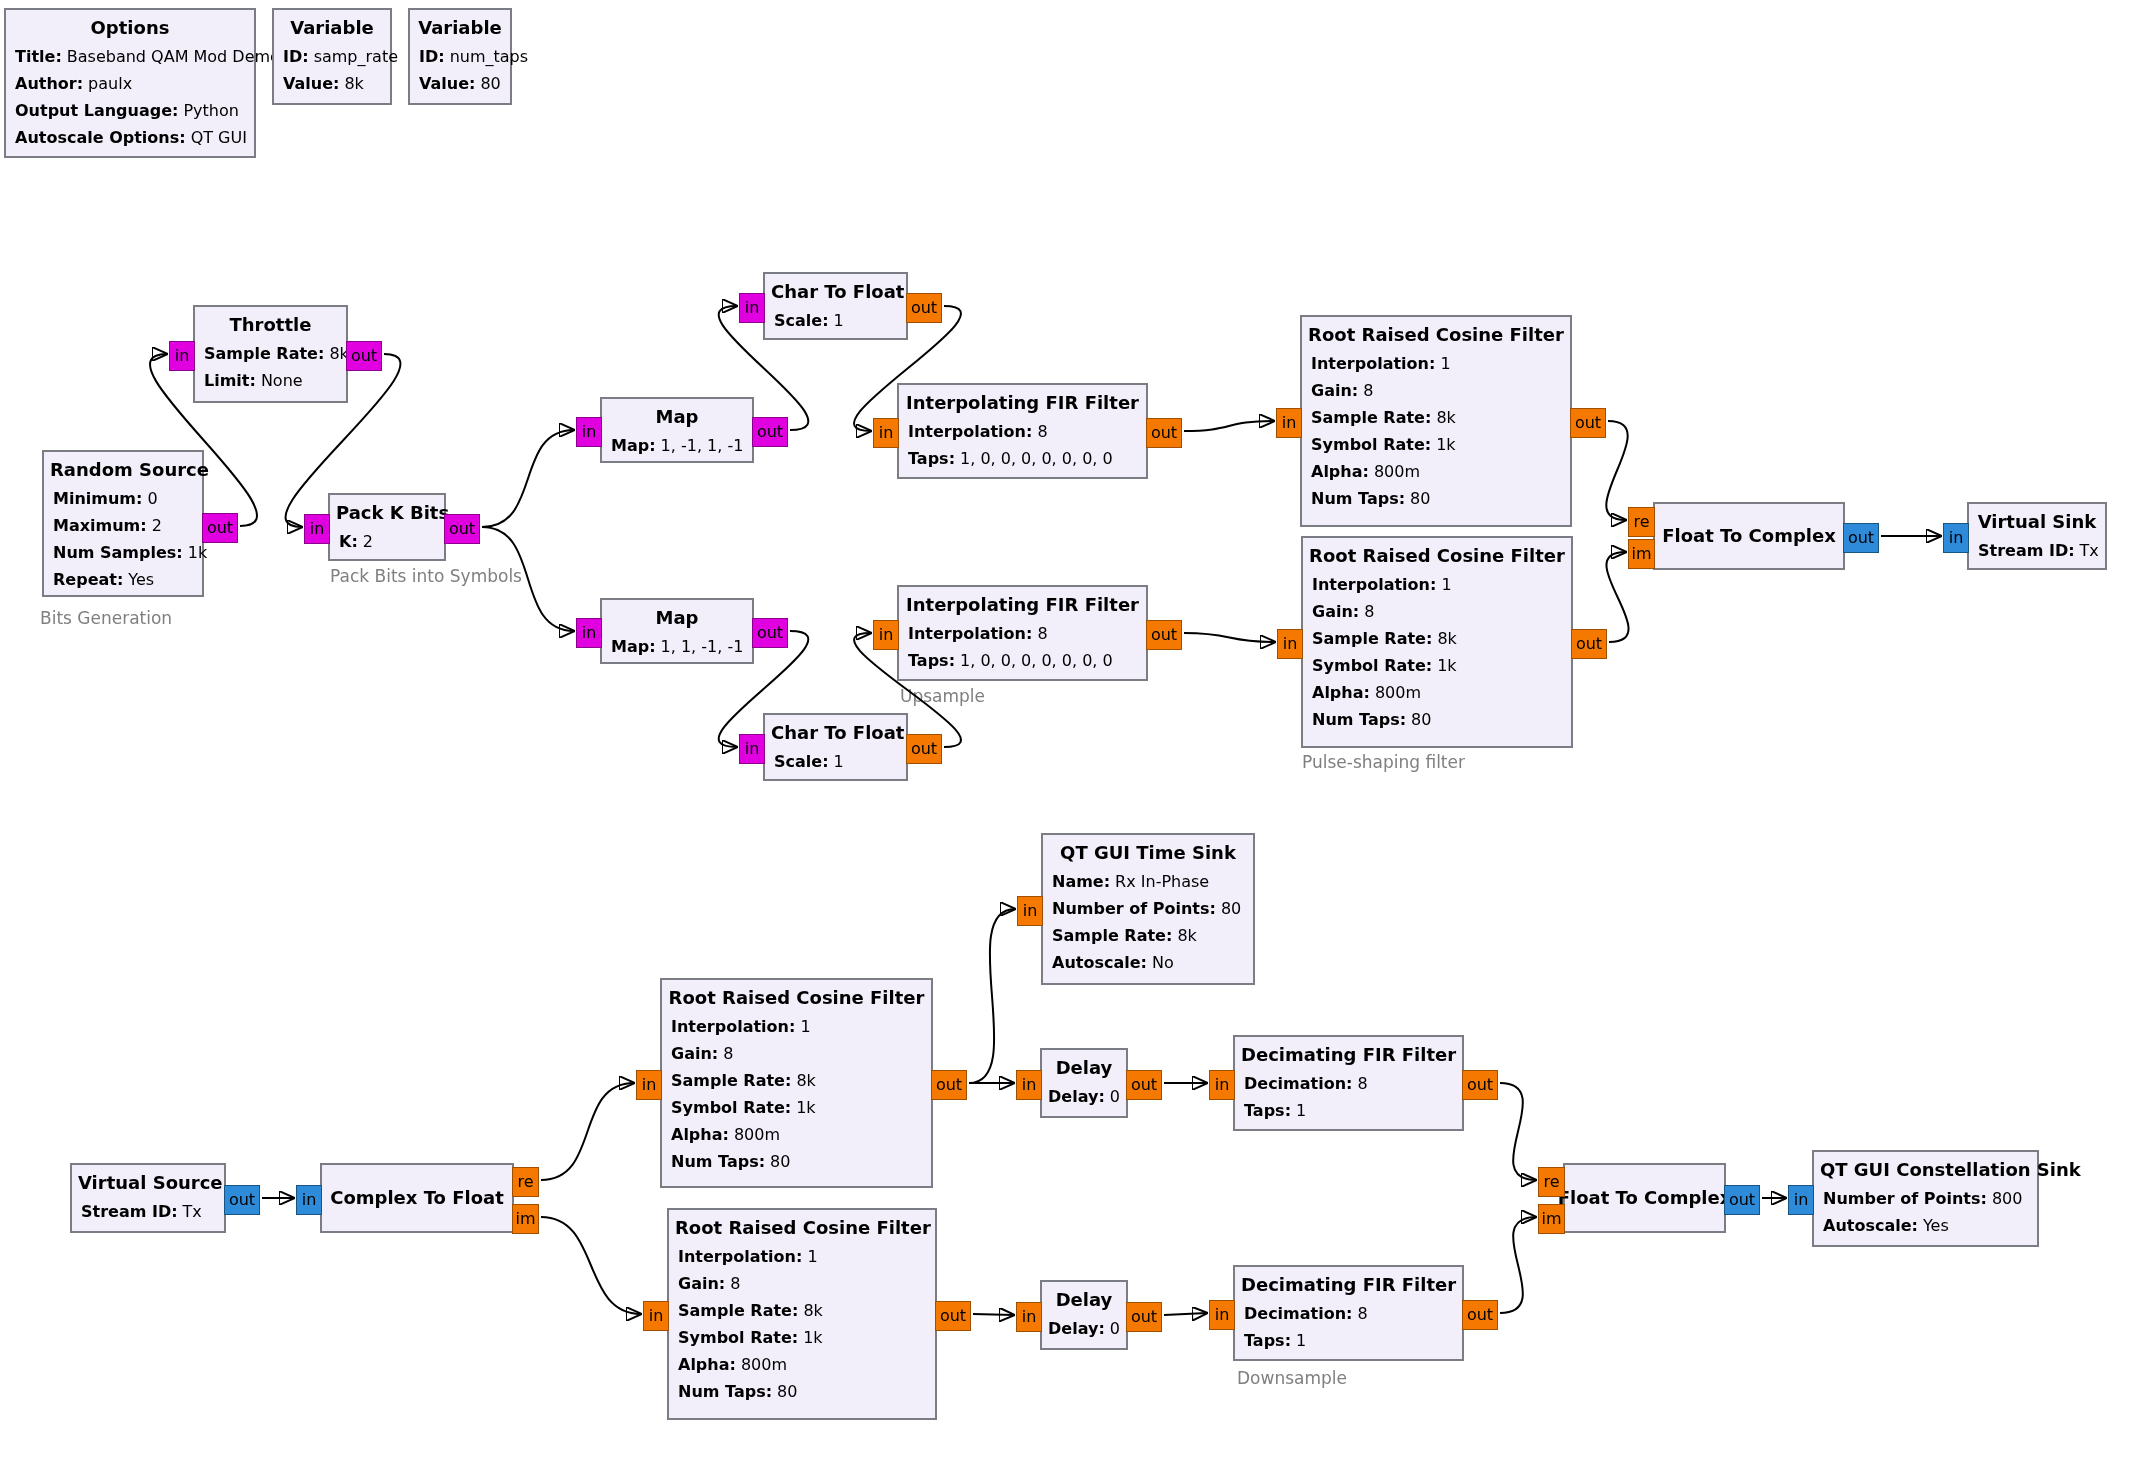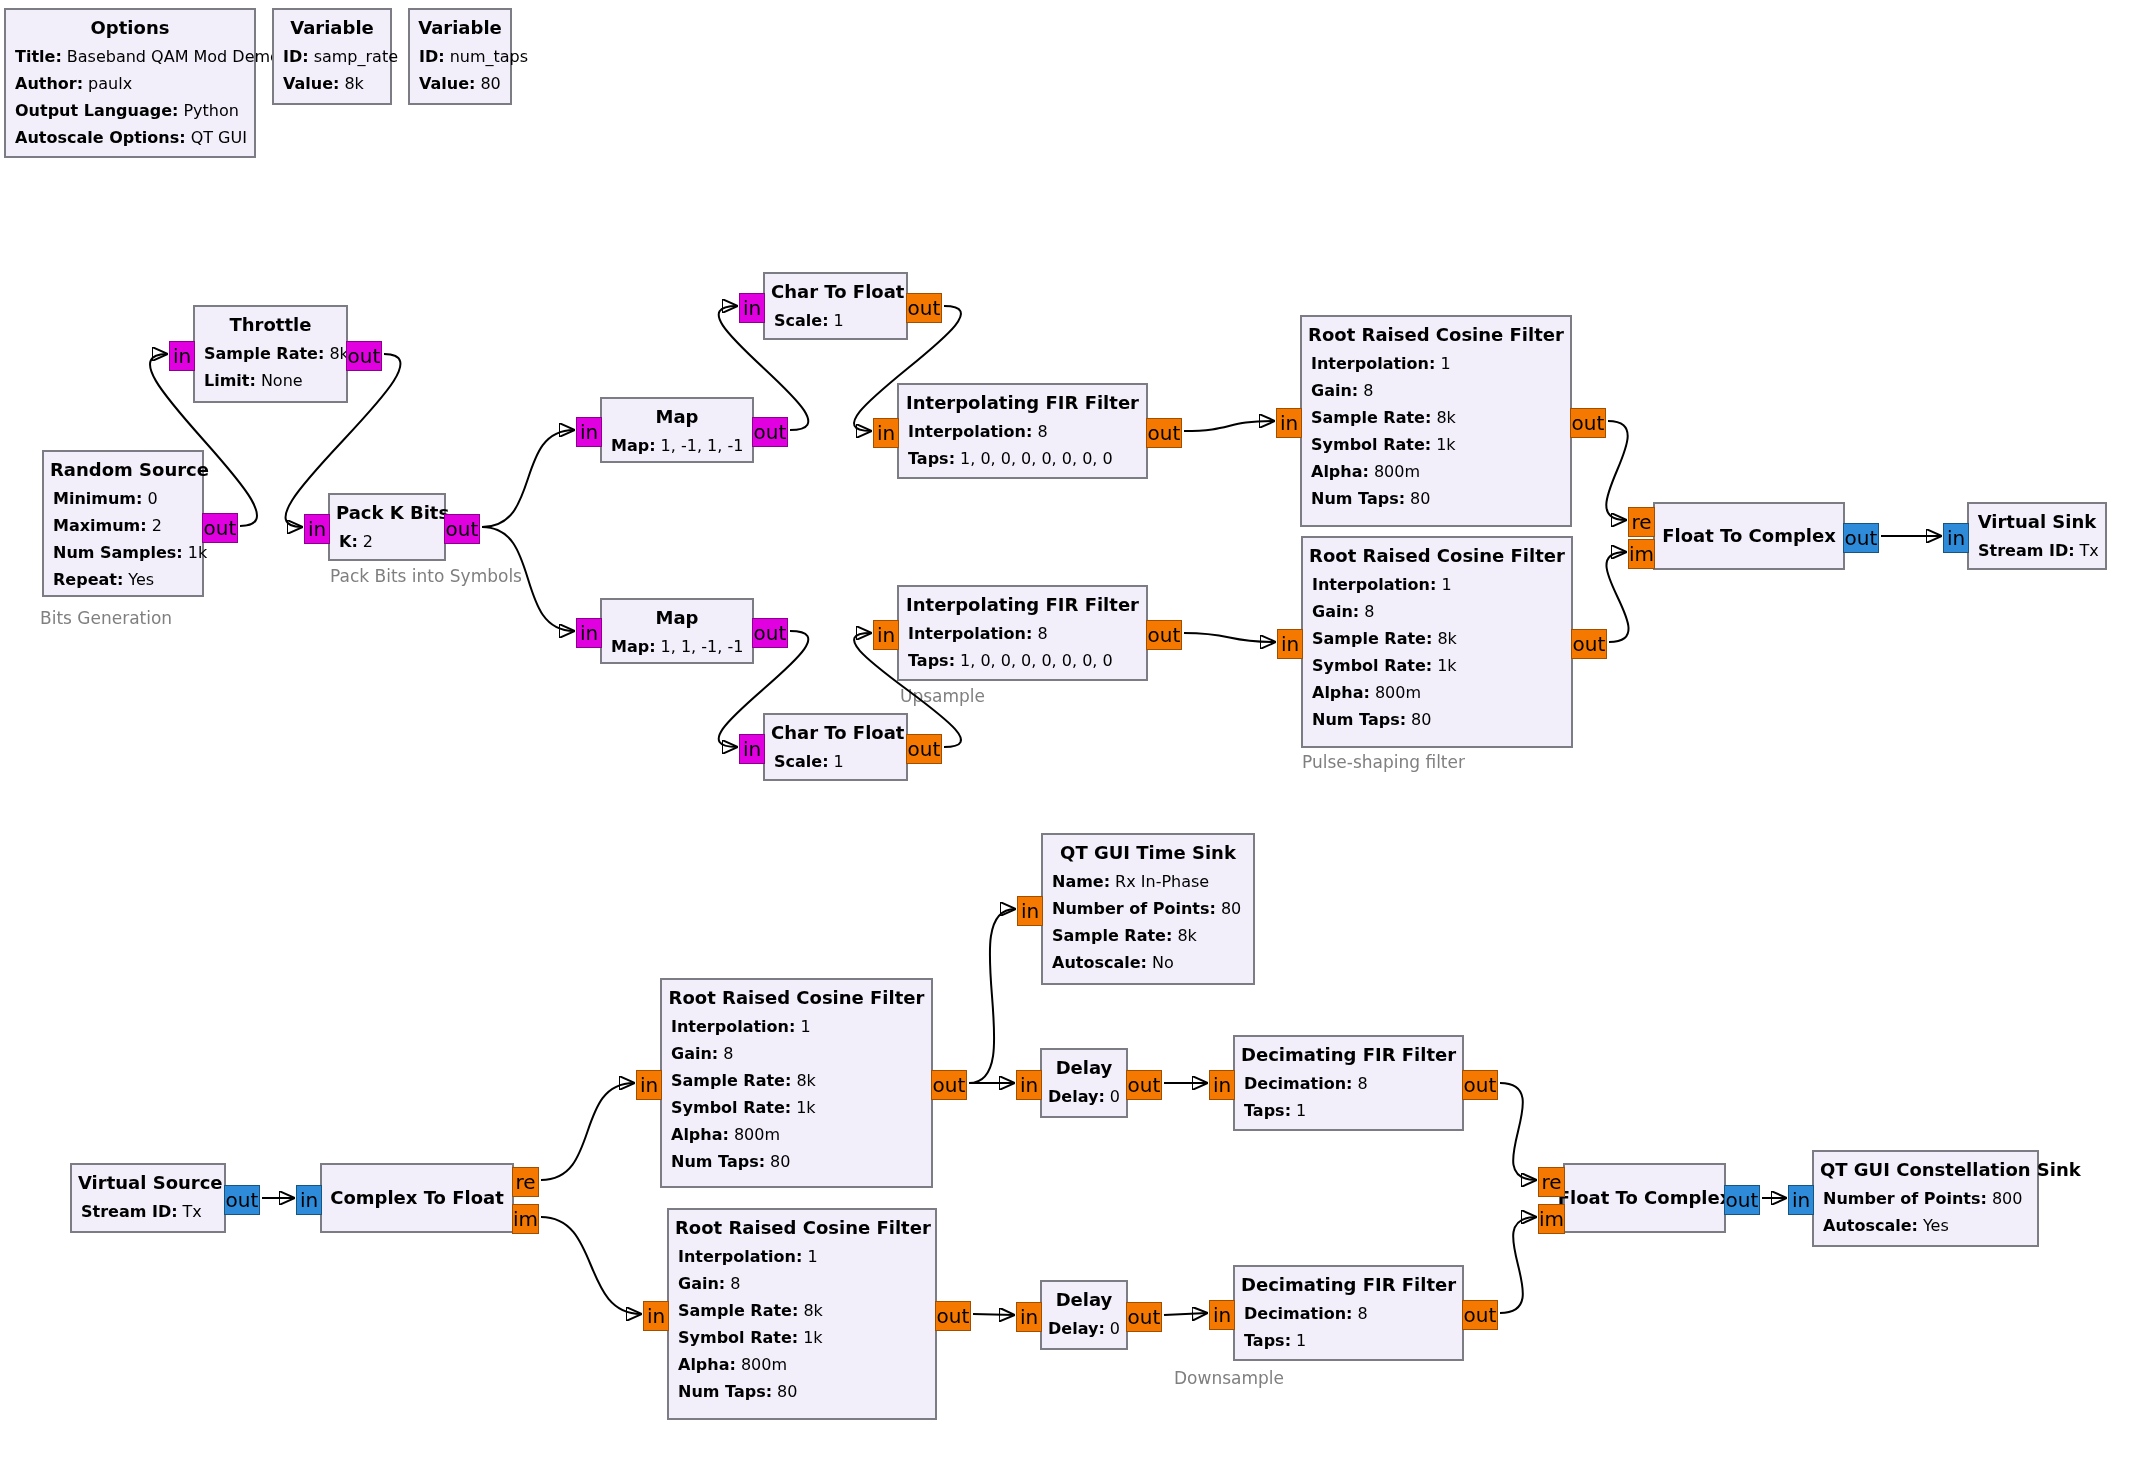--- a/index.html
+++ b/index.html
@@ -5,21 +5,21 @@
   html,body{margin:0;padding:0;}
   body{width:2152px;height:1462px;background:#ffffff;position:relative;
        font-family:"DejaVu Sans","Liberation Sans",sans-serif;overflow:hidden;}
   .block{position:absolute;background:#f2effa;border:2px solid #7c7c84;box-sizing:border-box;z-index:2;}
   .btitle{font-weight:bold;font-size:18px;line-height:30px;text-align:center;padding:3px 6px 0 6px;white-space:nowrap;color:#000;}
   .prm{font-size:16px;line-height:27px;padding:0 9px;white-space:nowrap;color:#000;}
   .prm b{font-weight:bold;margin-right:5px;}
   .vc{display:flex;align-items:center;justify-content:center;}
   .vc .btitle{padding:0;}
   .tc .prm{text-align:center;padding:0 3px;}
-  .port{position:absolute;height:30px;font-size:20px;line-height:28px;text-align:center;color:#000;
+  .port{position:absolute;height:30px;font-size:16px;line-height:28px;text-align:center;color:#000;
         box-sizing:border-box;border:1px solid;z-index:3;}
   .pin{width:26px;left:-26px;}
   .pout{width:36px;right:-36px;}
   .prio-l{width:27px;left:-27px;}
   .prio-r{width:27px;right:-27px;}
   .p-mag{background:#e000e0;border-color:#8d008d;}
   .p-org{background:#f57900;border-color:#a04e00;}
   .p-blu{background:#2e8bd9;border-color:#17547f;}
   .cmt{position:absolute;color:#7f7f7f;font-size:17px;white-space:nowrap;z-index:1;}
   #wires{position:absolute;left:0;top:0;z-index:4;pointer-events:none;}
@@ -258,21 +258,21 @@
   <div class="port pout p-org" style="top:20px;">out</div>
 </div>
 
 <div class="block" style="left:1233px;top:1265px;width:231px;height:96px;">
   <div class="btitle">Decimating FIR Filter</div>
   <div class="prm"><b>Decimation:</b><span>8</span></div>
   <div class="prm"><b>Taps:</b><span>1</span></div>
   <div class="port pin p-org" style="top:33px;">in</div>
   <div class="port pout p-org" style="top:33px;">out</div>
 </div>
-<div class="cmt" style="left:1174px;top:1368px;">Downsample</div>
+<div class="cmt" style="left:1237px;top:1368px;">Downsample</div>
 
 <div class="block vc" style="left:1563px;top:1163px;width:163px;height:70px;">
   <div class="btitle">Float To Complex</div>
   <div class="port prio-l p-org" style="top:2px;">re</div>
   <div class="port prio-l p-org" style="top:39px;">im</div>
   <div class="port pout p-blu" style="top:20px;">out</div>
 </div>
 
 <div class="block" style="left:1812px;top:1150px;width:227px;height:97px;">
   <div class="btitle">QT GUI Constellation Sink</div>

